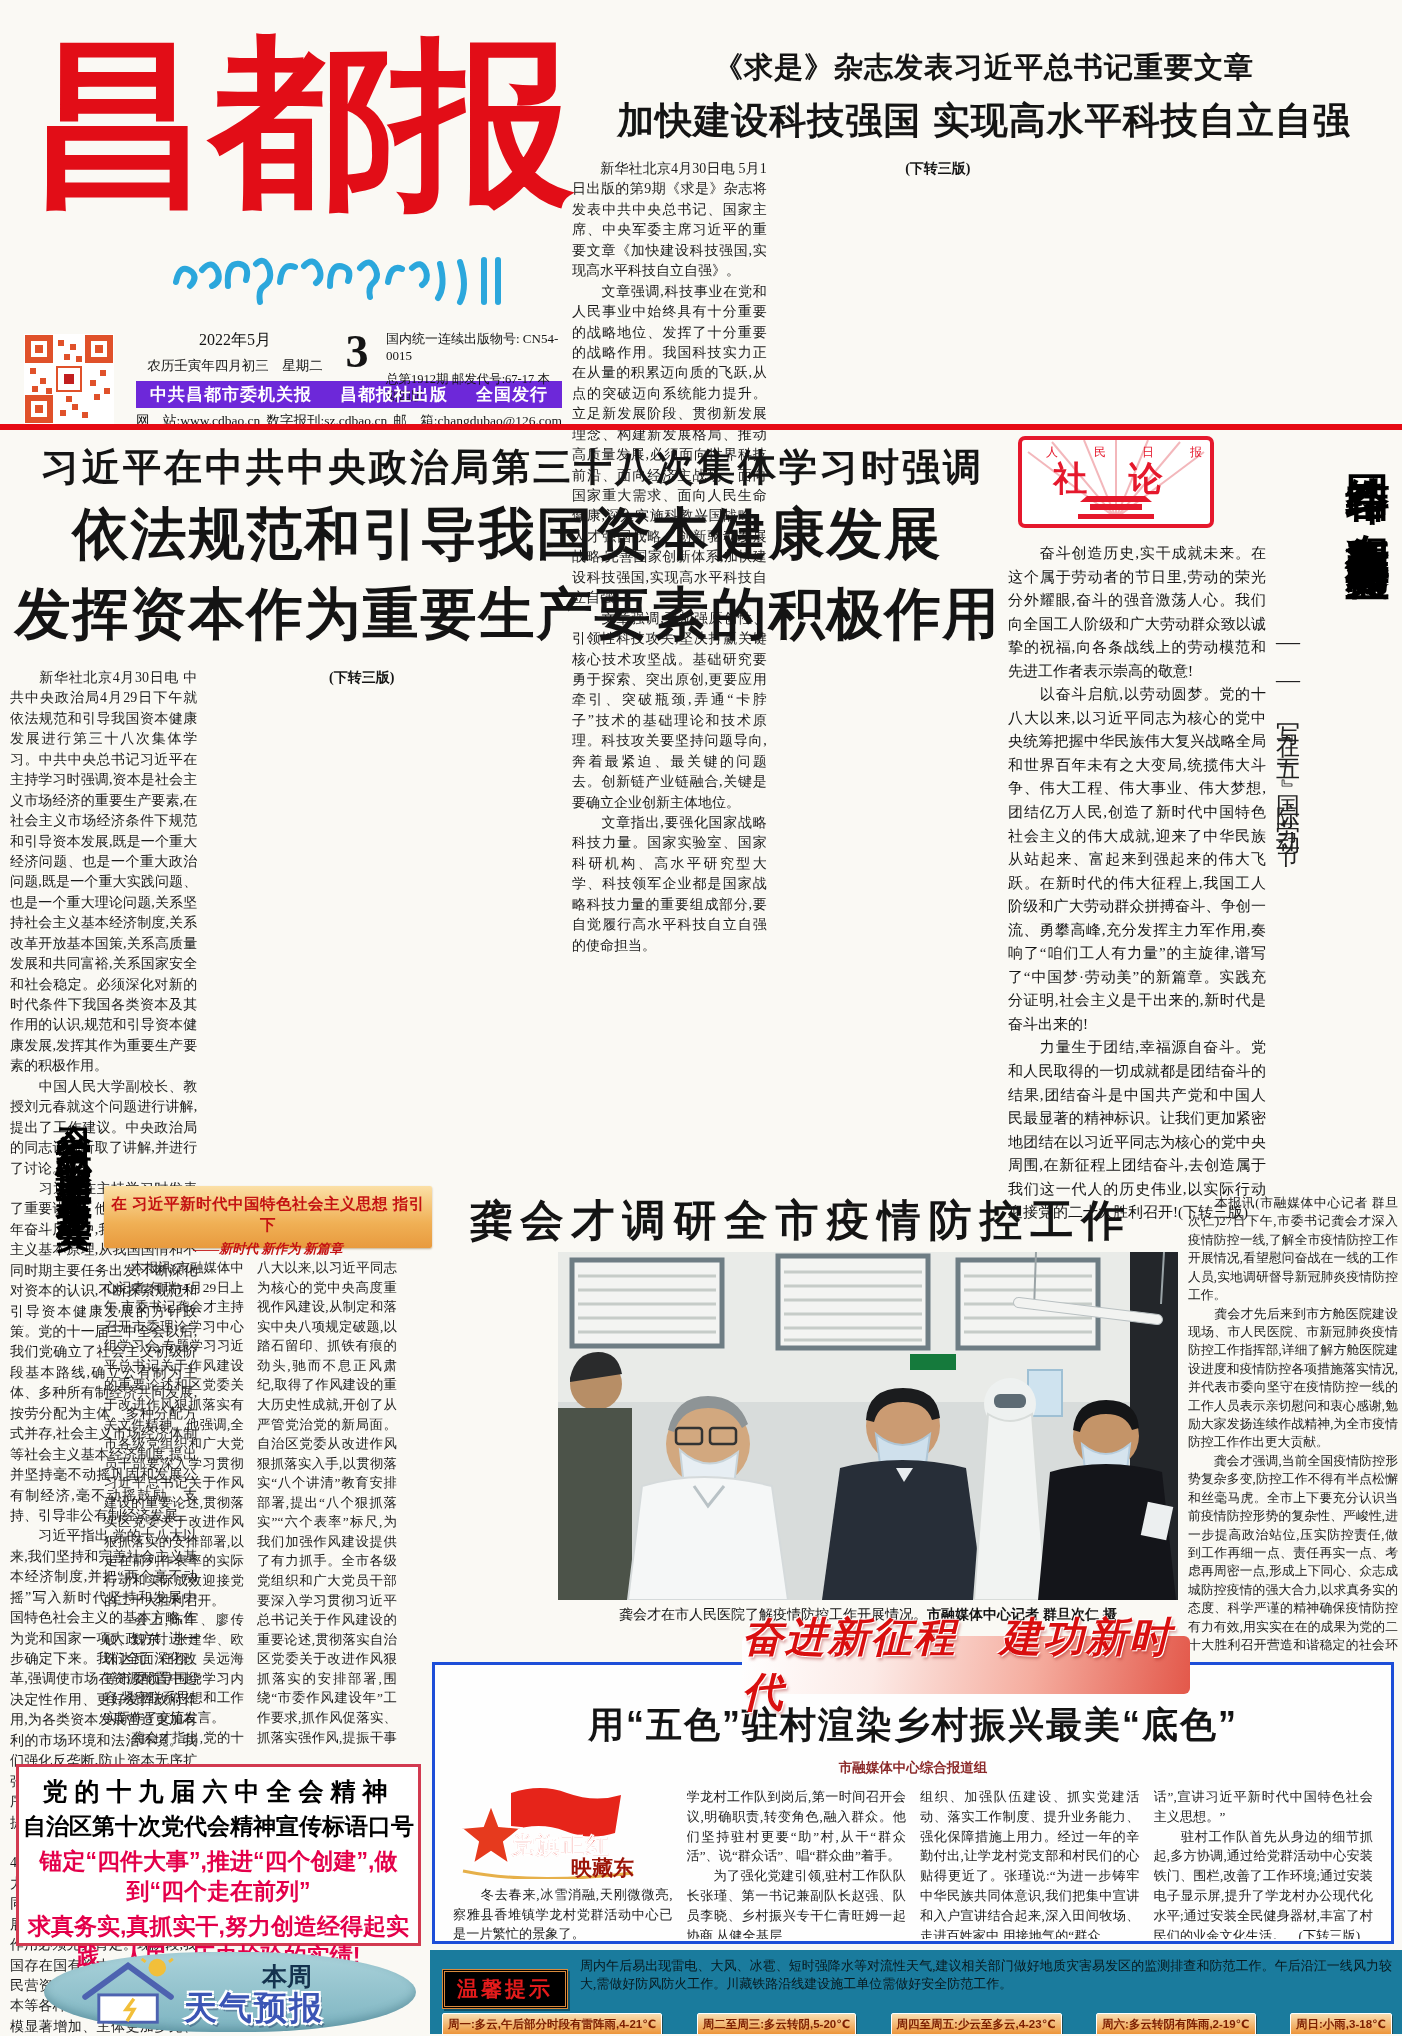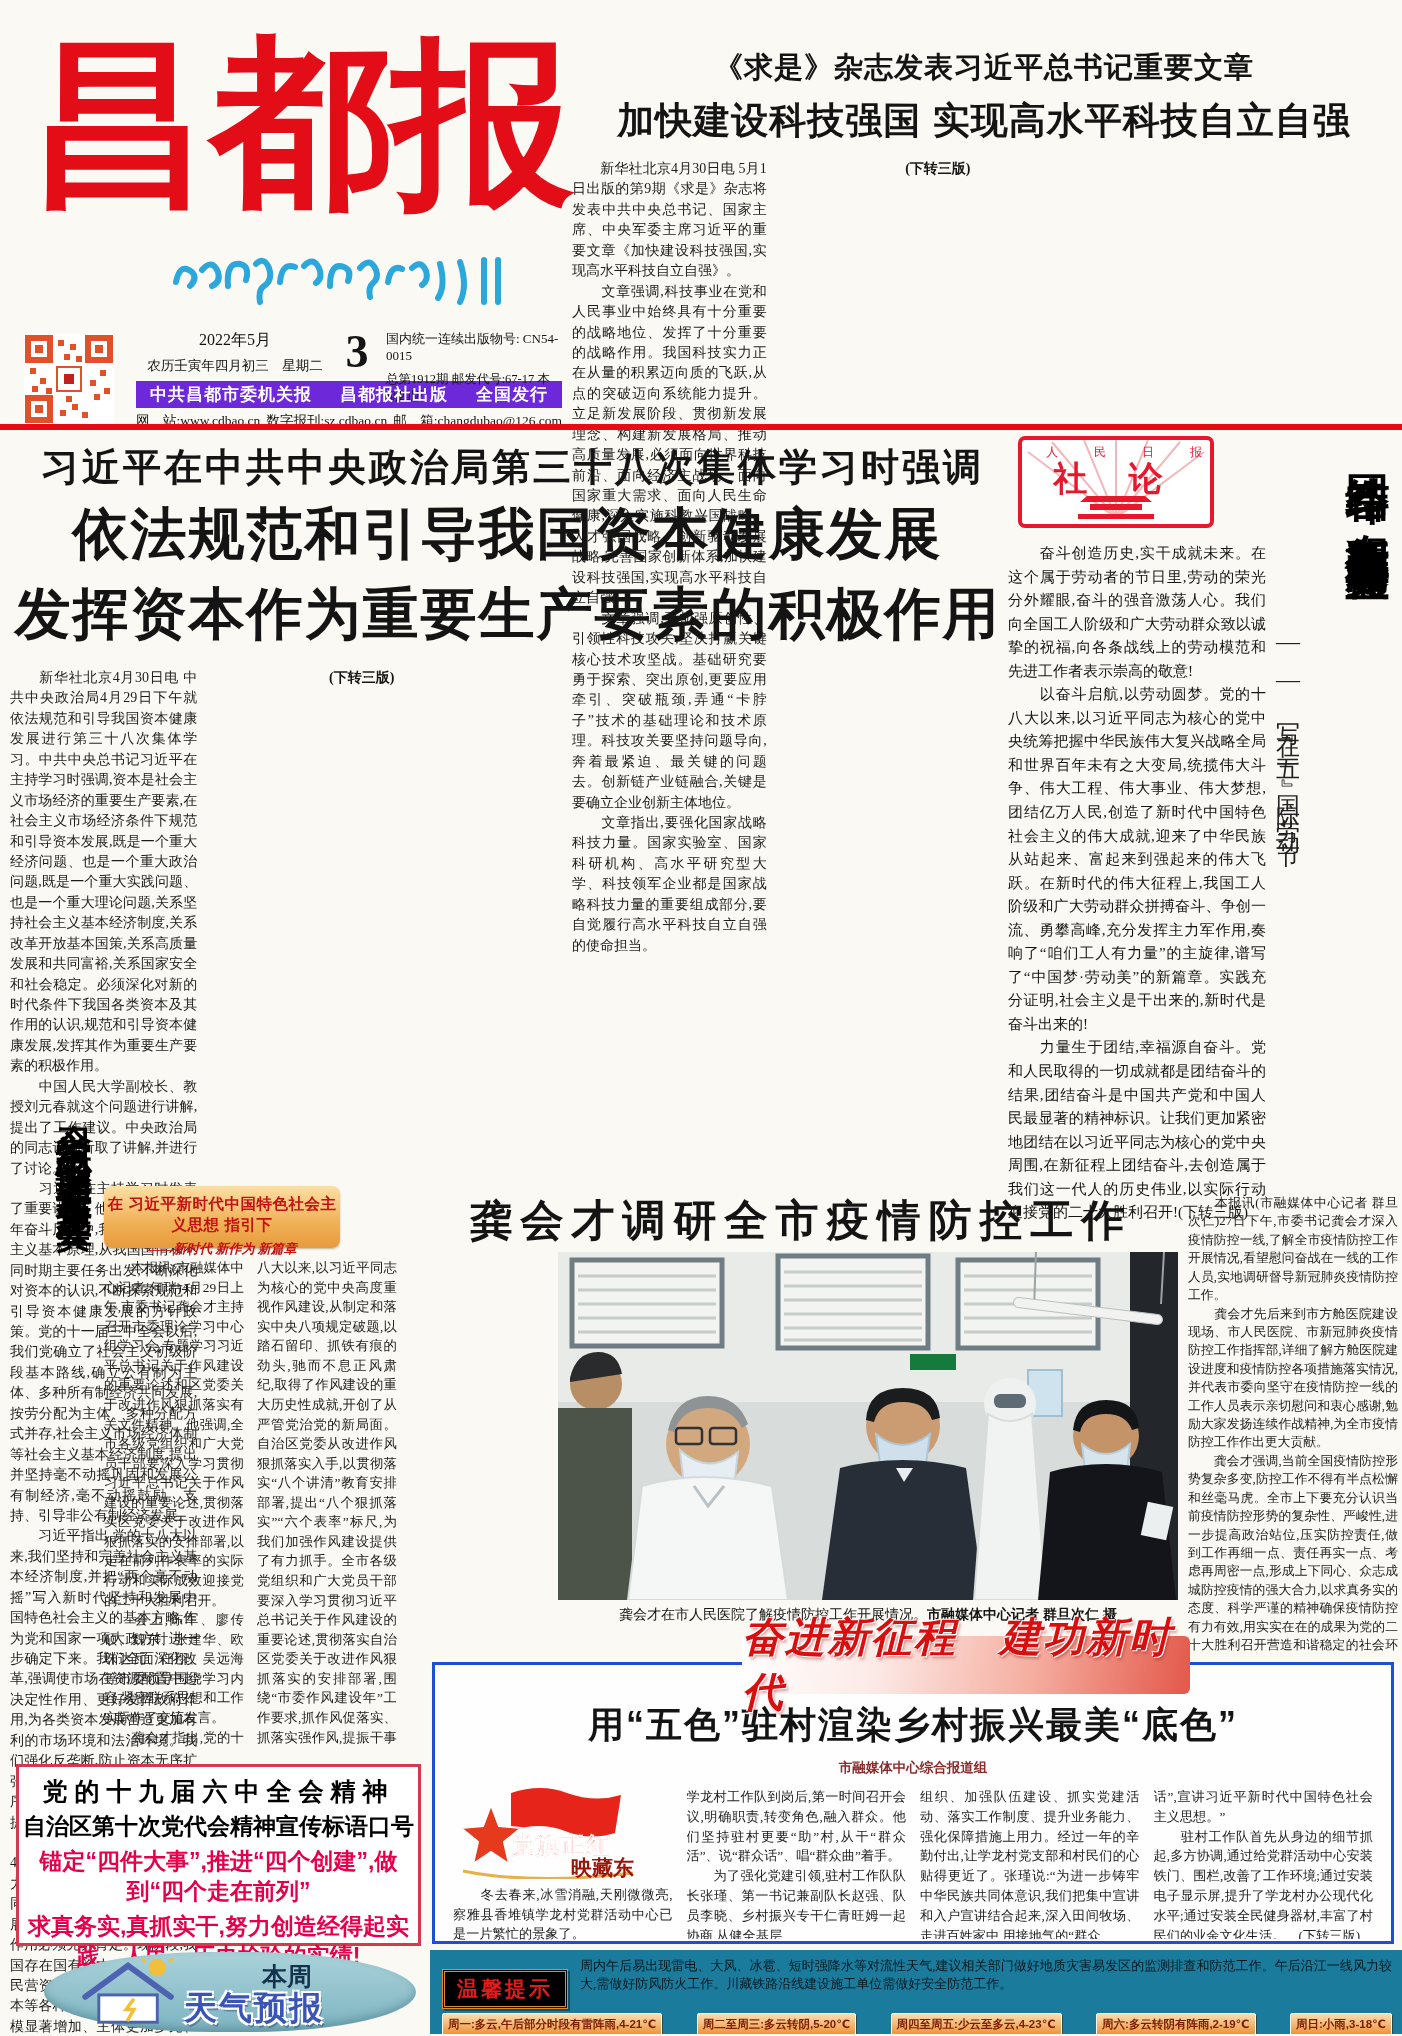--- a/index.html
+++ b/index.html
@@ -41,21 +41,21 @@
   .cap-body{left:10px;top:668px;width:1000px;height:514px;column-count:5;column-gap:16px;font-size:14px;line-height:1.46;}
 
   
   .ed-stamp{left:1018px;top:436px;width:196px;height:92px;border:4px solid #e5182c;border-radius:7px;background:#fff;box-sizing:border-box;}
   .ed-body{left:1008px;top:542px;width:258px;height:744px;font-size:15px;line-height:1.57;color:#151515;}
   .ed-sub{left:1272px;top:628px;height:600px;font-size:24px;letter-spacing:12px;color:#222;}
   .ed-title{left:1306px;top:440px;height:850px;width:92px;font-size:44px;font-weight:900;letter-spacing:2px;color:#000;}
 
   
   .study-vtitle{left:20px;top:1186px;width:78px;height:606px;font-size:36px;font-weight:900;letter-spacing:-5px;color:#000;}
-  .gold-banner{left:104px;top:1186px;width:236px;height:62px;border-radius:8px;text-align:center;color:#c41212;
+  .gold-banner{left:104px;top:1186px;width:328px;height:62px;border-radius:2px;text-align:center;color:#c41212;
                background:linear-gradient(180deg,#fbe0a6,#f0b055 60%,#e89a3e);box-shadow:0 1px 2px rgba(120,70,0,.4);}
   .gb1{font-size:15.5px;font-weight:900;margin-top:8px;letter-spacing:0.5px;}
   .gb2{font-size:13px;font-weight:700;font-style:italic;margin-top:4px;}
   .study-body{left:104px;top:1258px;width:293px;height:492px;column-count:2;column-gap:13px;font-size:13.4px;line-height:1.46;}
 
   
   .covid-h{left:425px;top:1192px;width:752px;font-size:43px;font-weight:900;text-align:center;letter-spacing:8px;white-space:nowrap;}
   .photo{left:558px;top:1252px;width:620px;height:348px;background:#d8dcdc;}
   .caption{left:558px;top:1606px;width:620px;font-size:14px;text-align:center;}
   .caption .credit{font-weight:700;font-family:"Liberation Sans",sans-serif;}

